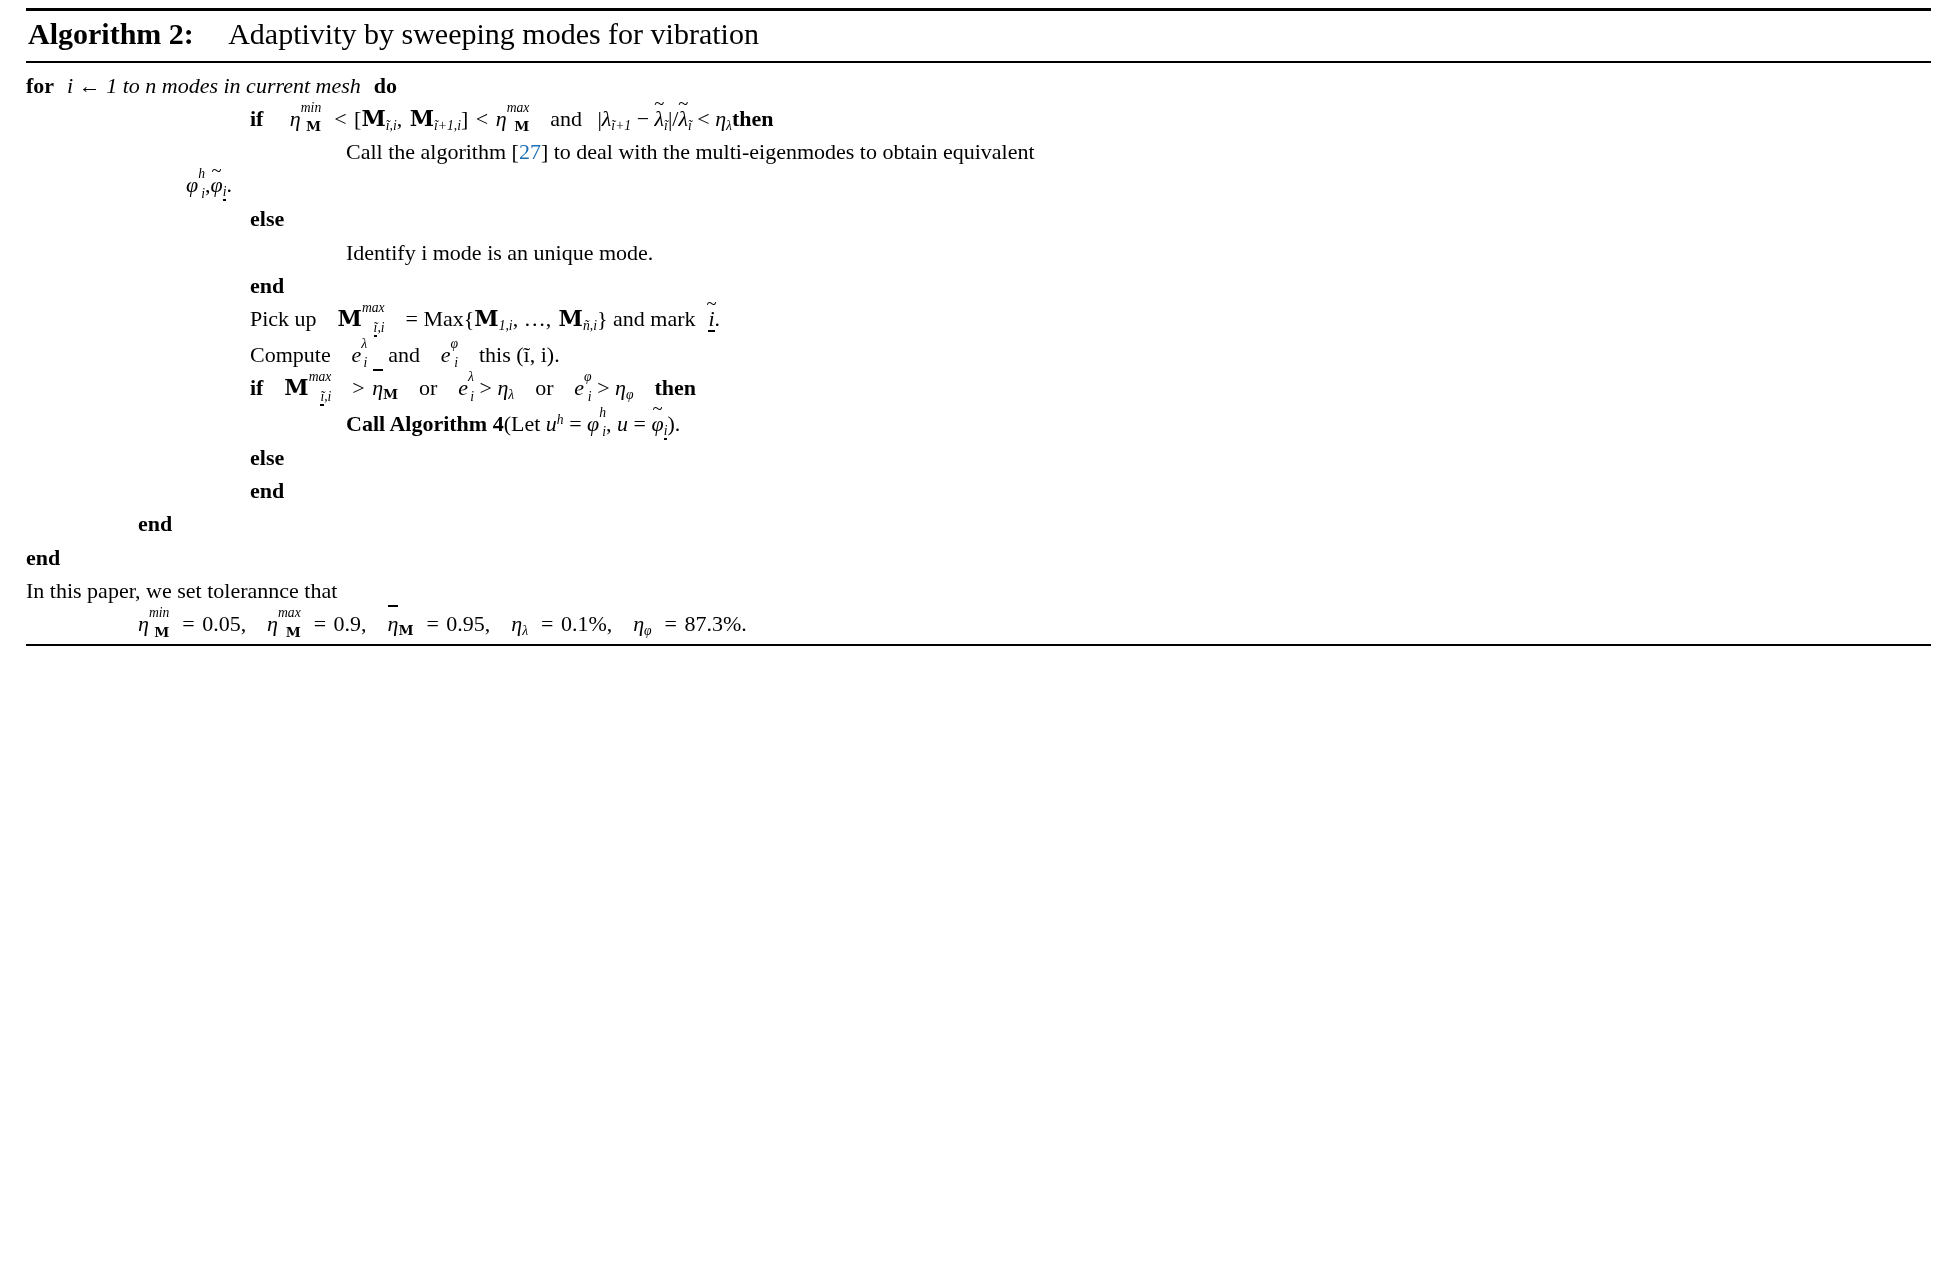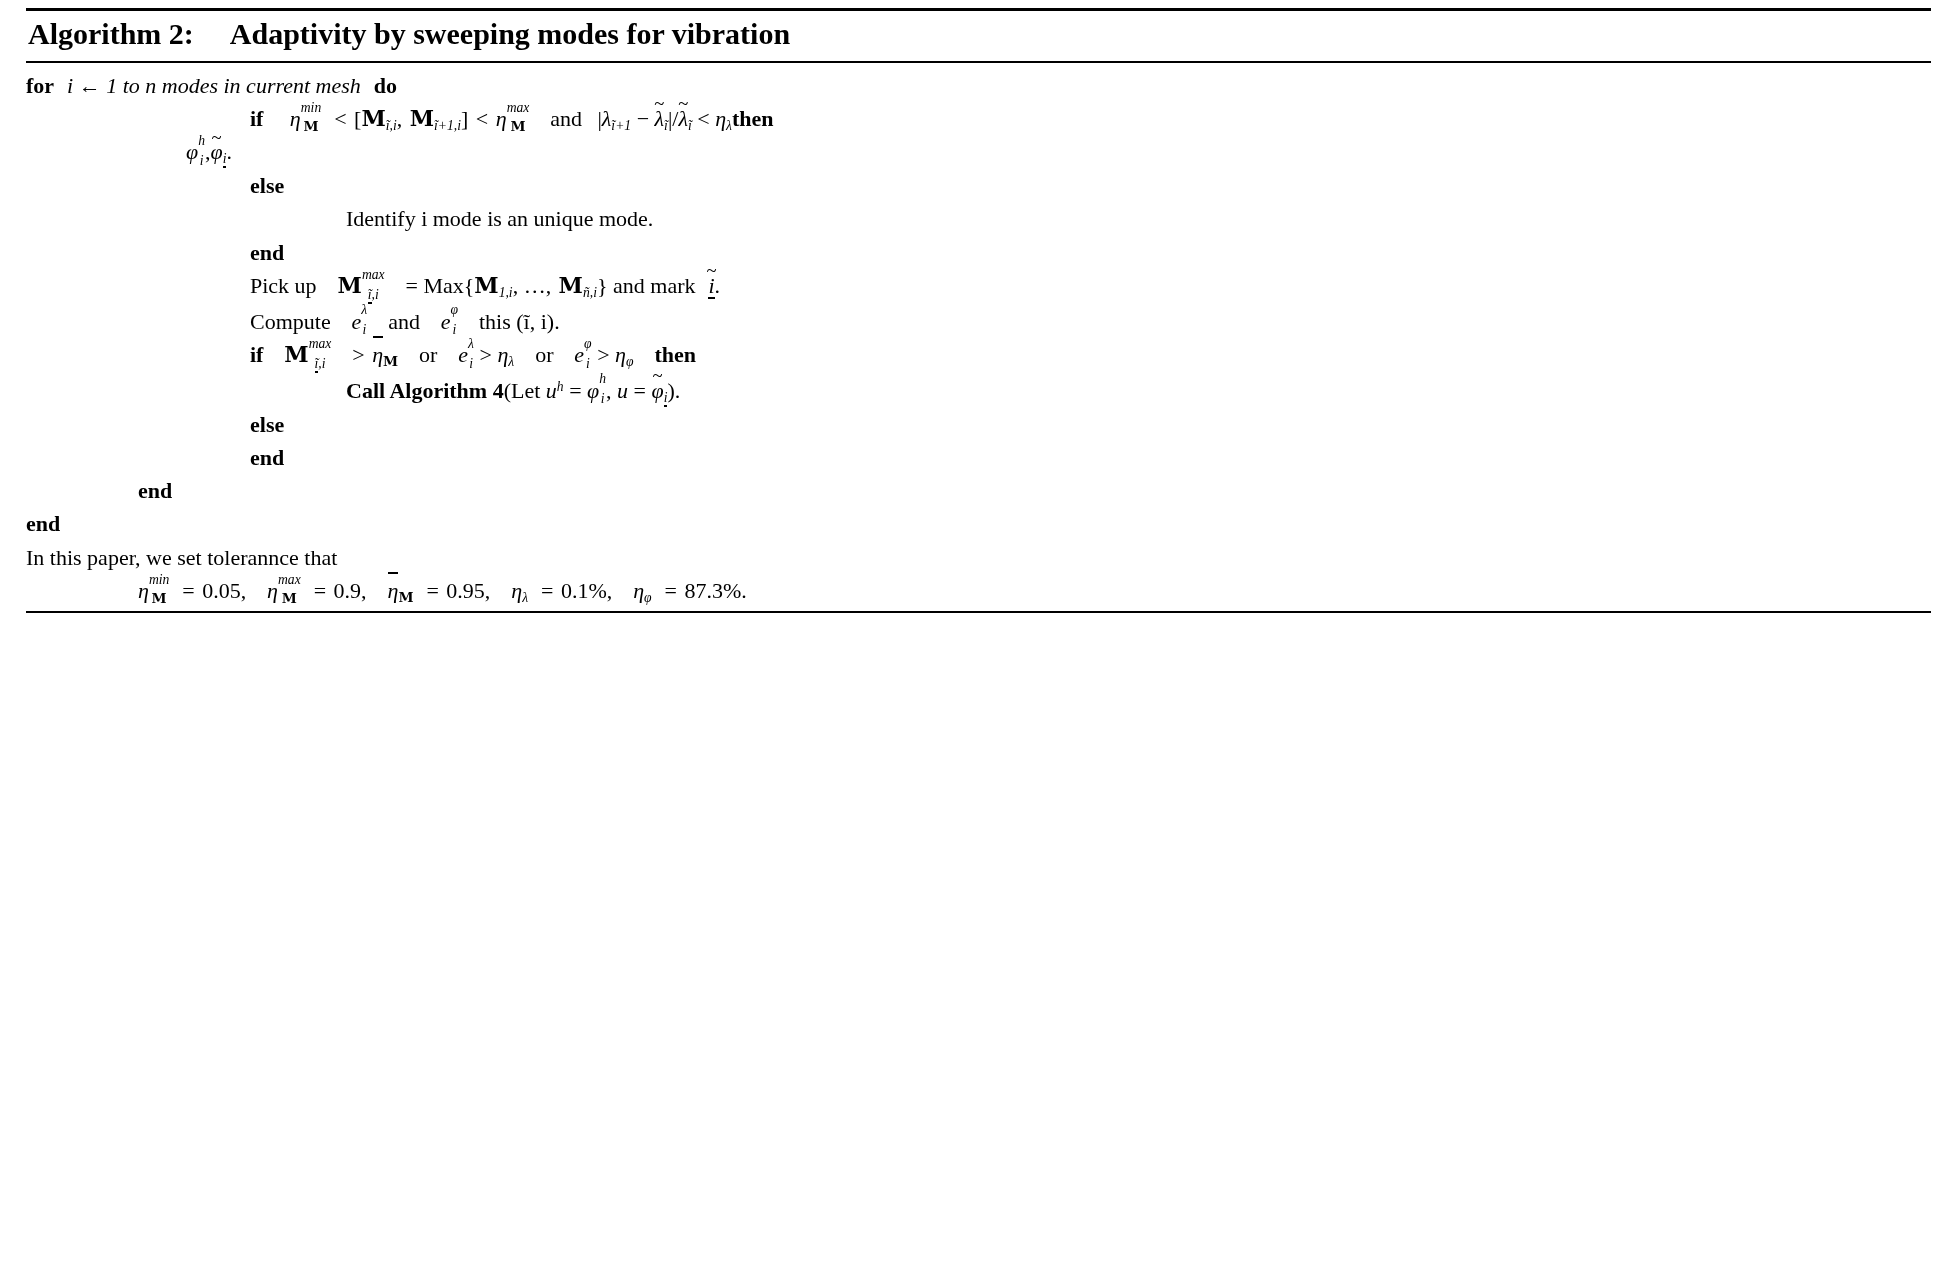--- a/index.html
+++ b/index.html
@@ -40,21 +40,21 @@
     font-size: 30px;
     line-height: 1.25;
     padding: 4px 0 8px 2px;
     white-space: nowrap;
   }
   .caption .cap-label {
     font-weight: bold;
     font-family: "Liberation Serif", serif;
   }
   .caption .cap-text {
-    font-weight: bold;
+    font-weight: normal;
   }
   .body {
     padding-top: 6px;
     padding-bottom: 4px;
   }
   .line {
     font-size: 22px;
     line-height: 1.42;
     white-space: nowrap;
     padding: 1px 0;
@@ -90,21 +90,21 @@
     line-height: 0;
     font-style: italic;
   }
   sub { vertical-align: -0.30em; }
   sup { vertical-align: 0.55em; }
   .ss {
     display: inline-block;
     vertical-align: -0.42em;
     font-size: 0.62em;
     line-height: 1.0;
-    text-align: center;
+    text-align: right;
     font-style: italic;
   }
   .ss .top {
     display: block;
     position: relative;
     top: -1.45em;
     height: 0;
   }
   .ss .bot {
     display: block;
@@ -169,20 +169,23 @@
 
     <div class="line i2">
       <span class="kw">if</span>
       <span class="spw"></span>
       <span class="m">η</span><span class="ss"><span class="top">min</span><span class="bot"><span class="cal">M</span></span></span>
       <span class="sp"></span>&lt;<span class="sp"></span>[<span class="cal">M</span><sub>ĩ,i</sub>,<span class="sp"></span><span class="cal">M</span><sub>ĩ+1,i</sub>]<span class="sp"></span>&lt;<span class="sp"></span><span class="m">η</span><span class="ss"><span class="top">max</span><span class="bot"><span class="cal">M</span></span></span>
       <span class="spw"></span>and<span class="spw"></span>|<span class="m">λ</span><sub>ĩ+1</sub> − <span class="tilde-over m">λ</span><sub>ĩ</sub>|/<span class="tilde-over m">λ</span><sub>ĩ</sub> &lt; <span class="m">η</span><sub>λ</sub><span class="kw">then</span>
     </div>
 
 
+    <div class="line i3">
+      <span>Call the algorithm [</span><span class="ref">27</span><span>] to deal with the multi-eigenmodes to obtain equivalent</span>
+    </div>
 
     <div class="line i3b">
       <span class="m">φ</span><span class="ss"><span class="top">h</span><span class="bot">i</span></span>,<span class="tilde-over m">φ</span><sub><span class="uline">i</span></sub>.
     </div>
 
     <div class="line i2">
       <span class="kw">else</span>
     </div>
 
     <div class="line i3">

